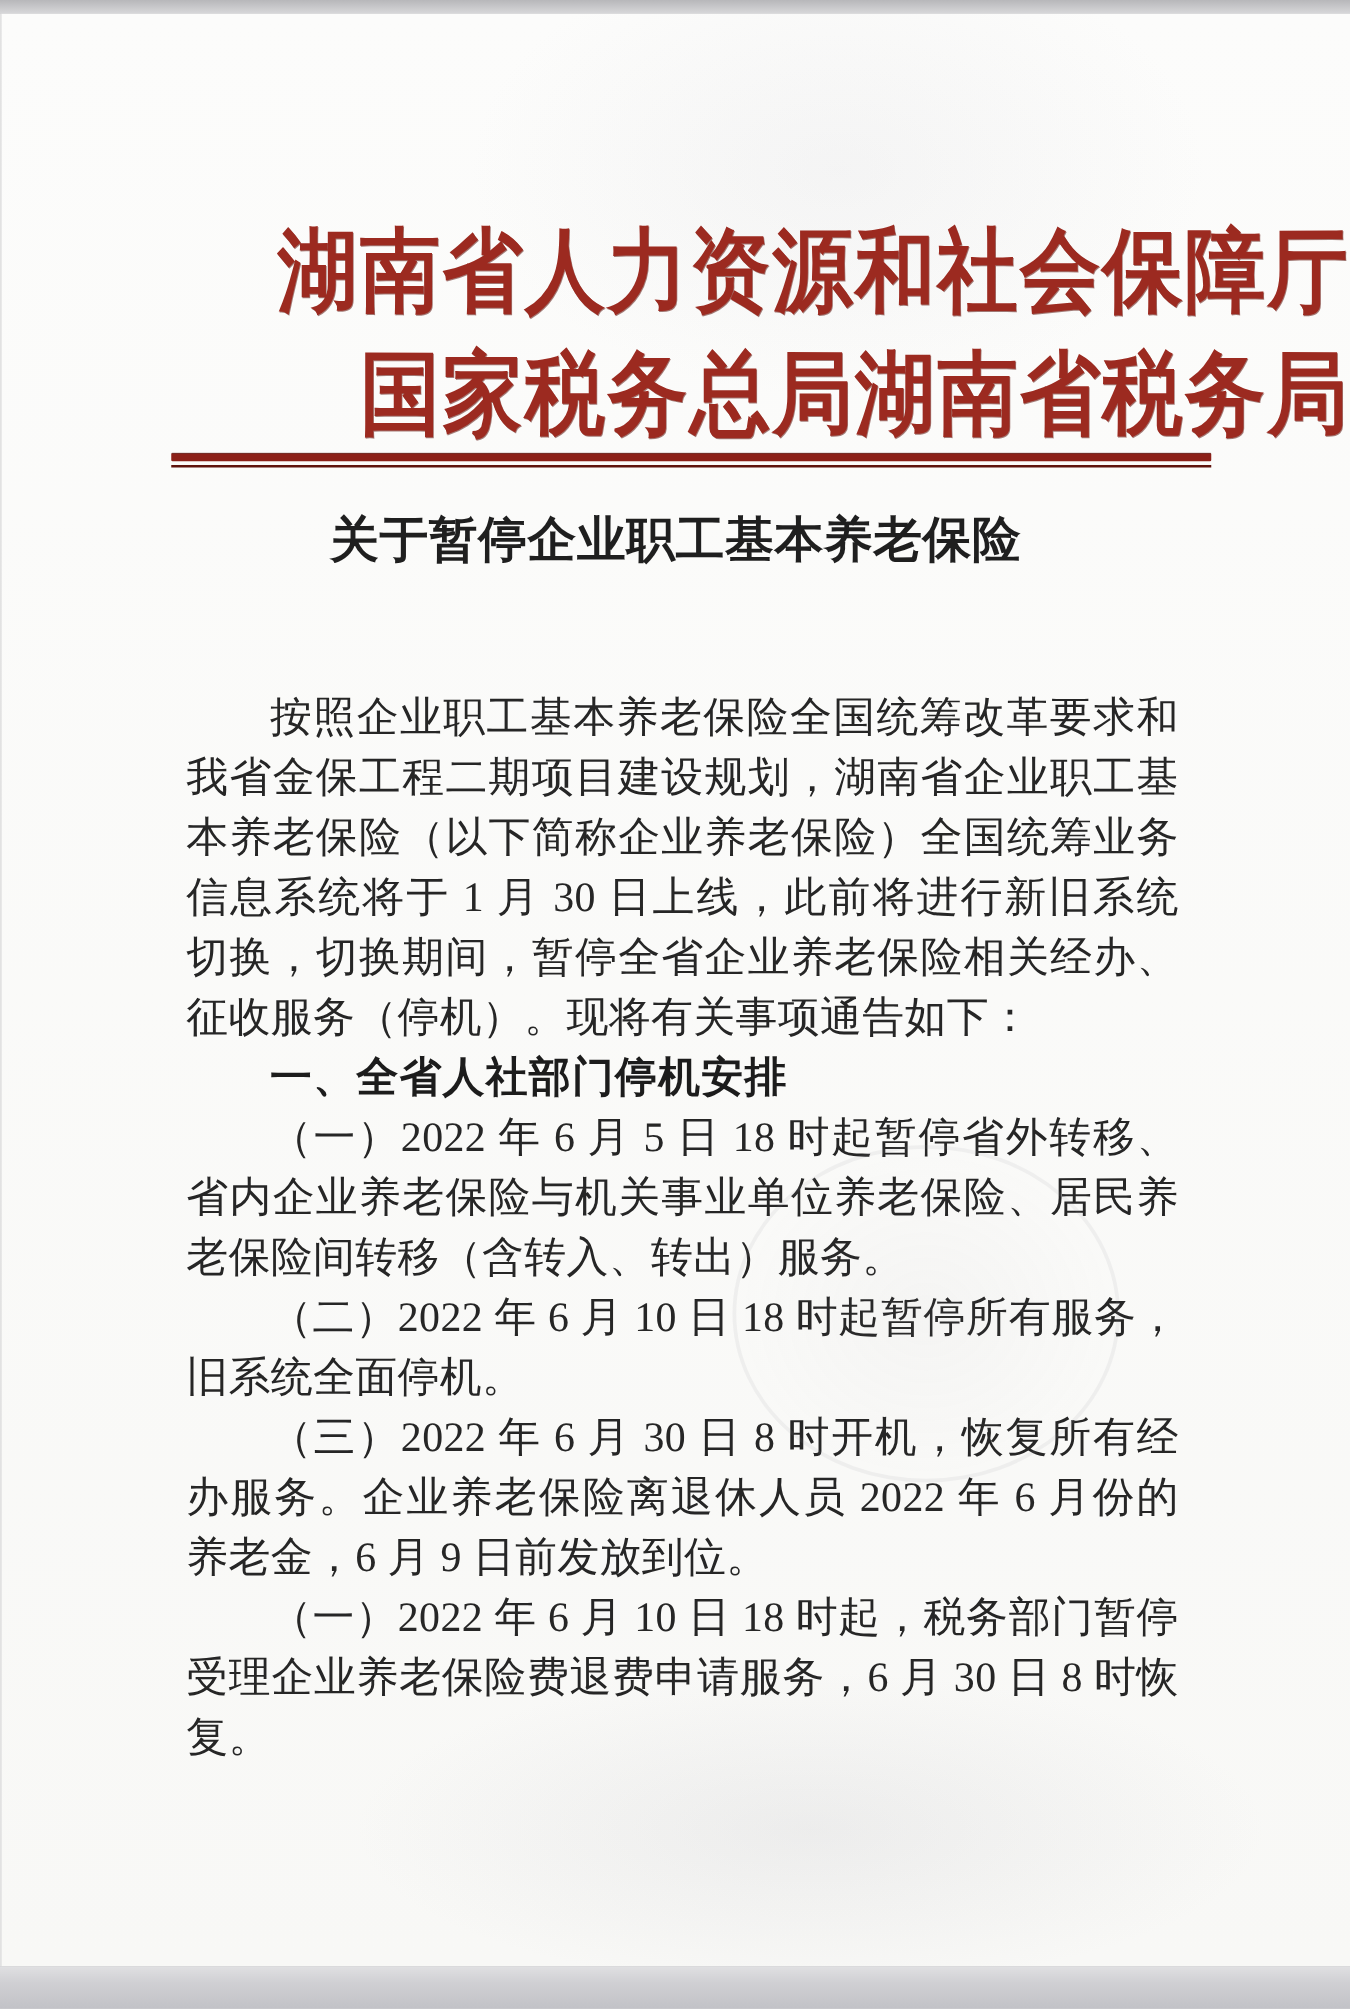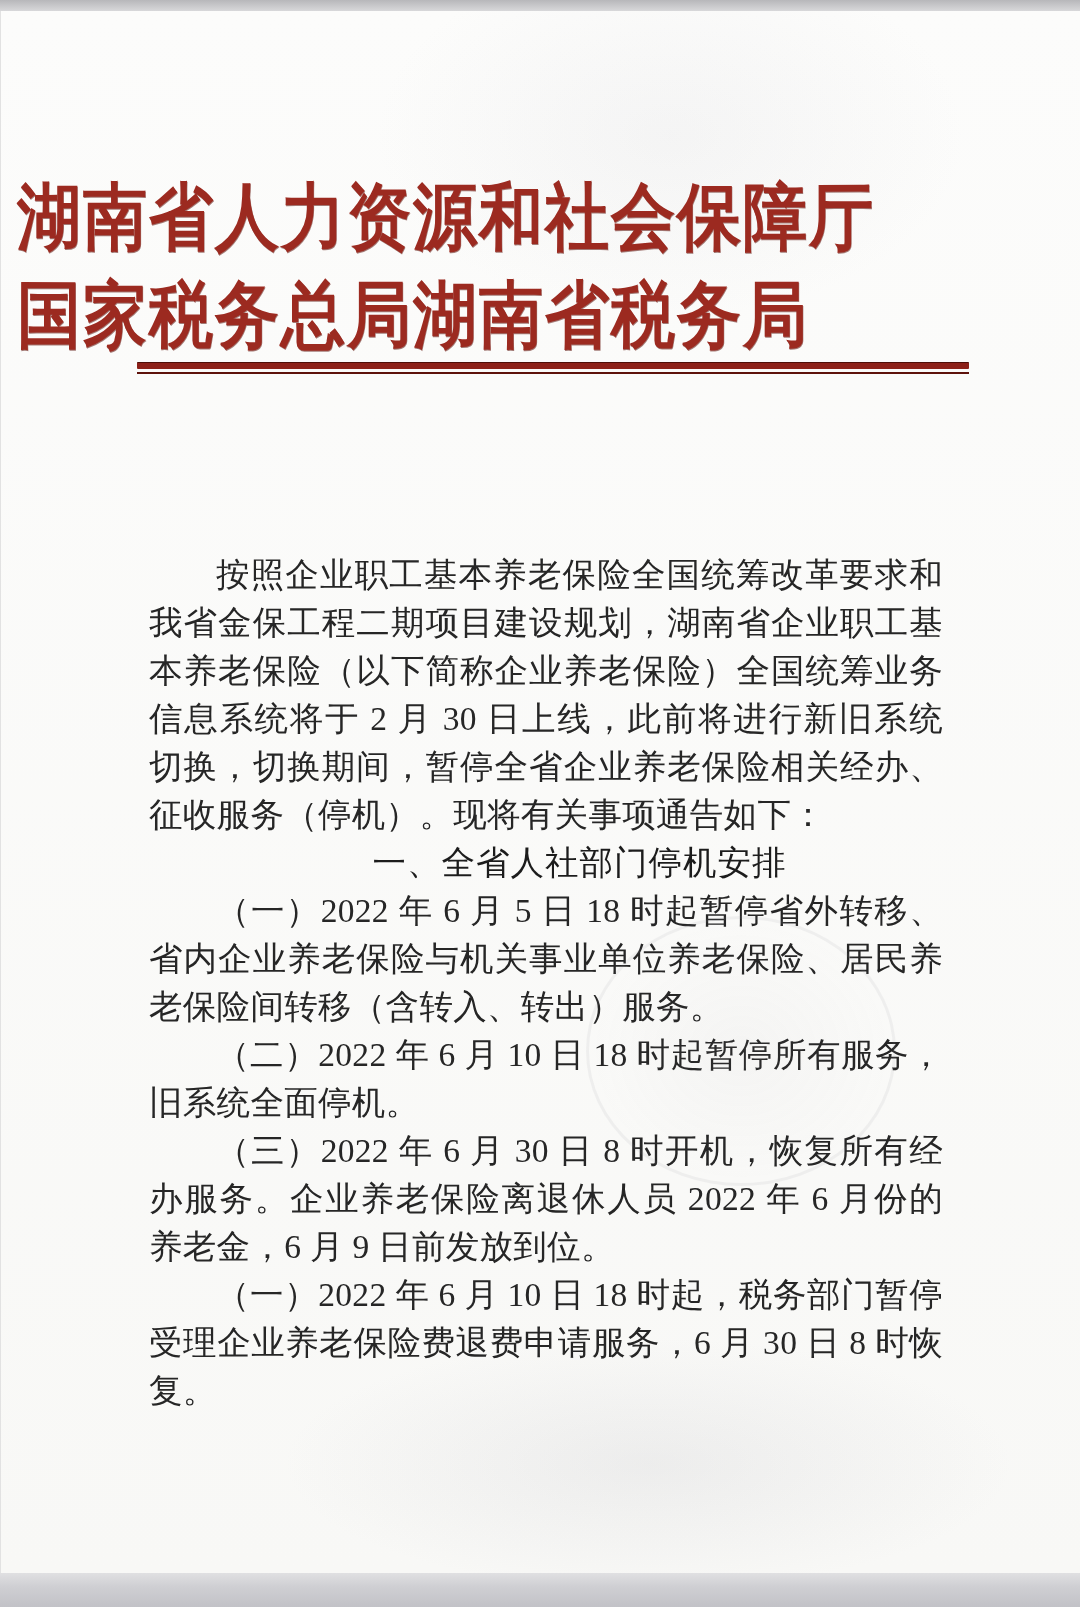--- a/index.html
+++ b/index.html
@@ -27,22 +27,22 @@
     position: absolute; top: 11px; bottom: 34px; left: 0; right: 0;
     background:
       radial-gradient(ellipse 420px 260px at 62% 8%, rgba(210,210,215,0.18), transparent 70%),
       radial-gradient(ellipse 520px 180px at 60% 93%, rgba(195,195,200,0.22), transparent 70%),
       linear-gradient(#fcfcfb, #f8f8f6);
     border-left: 1px solid #e2e2e2;
   }
 
   
   .letterhead {
-    position: absolute; top: 158px; left: 16px; right: 0;
-    text-align: left;
+    position: absolute; top: 158px; left: 0; right: 0;
+    text-align: right;
     color: #9c2a20;
     font-weight: bold;
   }
   .lh-line {
     font-size: 64px;
     line-height: 98px;
     letter-spacing: 2px;
     transform: scaleY(1.14);
     transform-origin: center;
     text-shadow: 0.5px 0.5px 0 rgba(90,14,8,0.55);
@@ -77,23 +77,23 @@
     line-height: 48px;
     text-align: justify;
   }
   .para {
     margin: 0;
     text-indent: 2em;
     letter-spacing: 0.3px;
   }
   .para.heading {
     font-family: "Liberation Sans", "DejaVu Sans", sans-serif;
-    font-weight: normal;
+    font-weight: bold;
     color: #1c1c1c;
-    text-align: center;
+    text-align: left;
     letter-spacing: 1px;
   }
 
   
   .stamp {
     position: absolute; top: 905px; left: 585px; width: 310px; height: 270px;
     border: 3px solid rgba(150,145,155,0.10);
     border-radius: 50%;
     background: radial-gradient(ellipse at center, rgba(160,155,165,0.05), transparent 70%);
     pointer-events: none;
@@ -111,24 +111,25 @@
       <div class="lh-line">湖南省人力资源和社会保障厅</div>
       <div class="lh-line">国家税务总局湖南省税务局</div>
     </div>
 
     <div class="rule">
       <div class="rule-thick"></div>
       <div class="rule-thin"></div>
     </div>
 
     <h1 class="doc-title">
+      <div class="title-line">关于暂停企业职工基本养老保险</div>
     </h1>
 
     <div class="body">
-        <p class="para">按照企业职工基本养老保险全国统筹改革要求和我省金保工程二期项目建设规划，湖南省企业职工基本养老保险（以下简称企业养老保险）全国统筹业务信息系统将于 2 月 30 日上线，此前将进行新旧系统切换，切换期间，暂停全省企业养老保险相关经办、征收服务（停机）。现将有关事项通告如下：</p>
+        <p class="para">按照企业职工基本养老保险全国统筹改革要求和我省金保工程二期项目建设规划，湖南省企业职工基本养老保险（以下简称企业养老保险）全国统筹业务信息系统将于 1 月 30 日上线，此前将进行新旧系统切换，切换期间，暂停全省企业养老保险相关经办、征收服务（停机）。现将有关事项通告如下：</p>
         <p class="para heading">一、全省人社部门停机安排</p>
         <p class="para">（一）2022 年 6 月 5 日 18 时起暂停省外转移、省内企业养老保险与机关事业单位养老保险、居民养老保险间转移（含转入、转出）服务。</p>
         <p class="para">（二）2022 年 6 月 10 日 18 时起暂停所有服务，旧系统全面停机。</p>
         <p class="para">（三）2022 年 6 月 30 日 8 时开机，恢复所有经办服务。企业养老保险离退休人员 2022 年 6 月份的养老金，6 月 9 日前发放到位。</p>
         <p class="para">（一）2022 年 6 月 10 日 18 时起，税务部门暂停受理企业养老保险费退费申请服务，6 月 30 日 8 时恢复。</p>
       </div>
 
     <div class="stamp"></div>
   </div>
 

